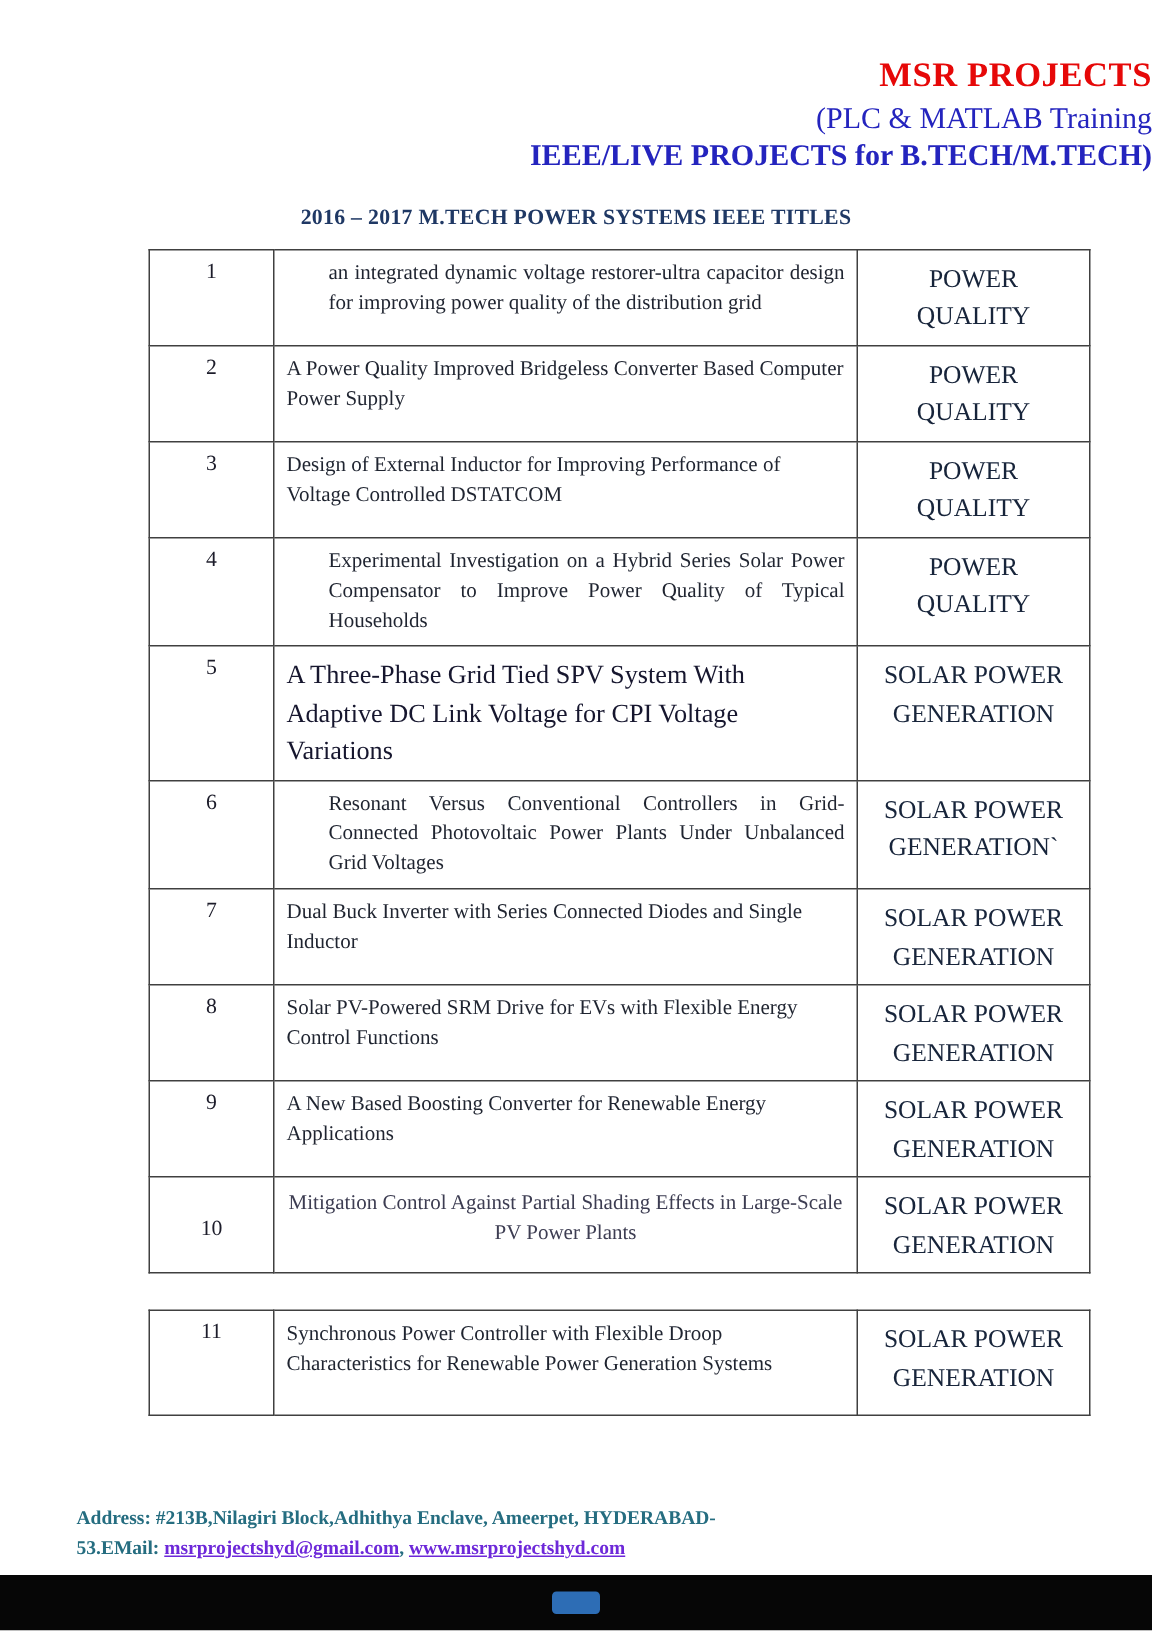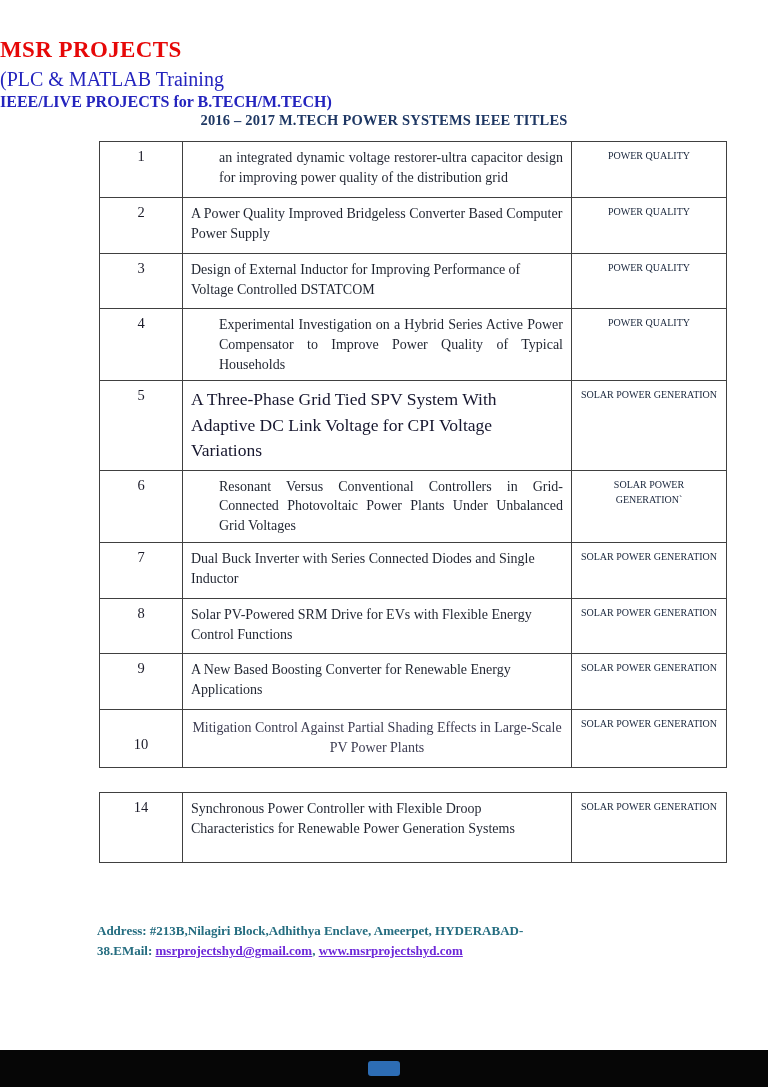--- a/index.html
+++ b/index.html
@@ -6,67 +6,67 @@
   html,body { width:768px; height:1087px; }
   body {
     background:#ffffff;
     font-family:"Liberation Serif", serif;
     position:relative;
     overflow:hidden;
   }
   .page { position:absolute; inset:0; background:#ffffff; }
 
   
-  .header { text-align:left; padding-top:36px; line-height:1.25; }
+  .header { text-align:right; padding-top:36px; line-height:1.25; }
   .main-title { color:#e60808; font-size:23px; font-weight:bold; letter-spacing:.4px; }
   .sub-line1 { color:#2424be; font-size:20px; font-weight:normal; margin-top:2px; }
-  .sub-line2 { color:#2424be; font-size:16px; font-weight:bold; }
+  .sub-line2 { color:#2424be; font-size:20px; font-weight:bold; }
   .list-title {
     text-align:center; color:#1f3864; font-weight:bold;
-    font-size:14.5px; margin-top:0; letter-spacing:.2px;
+    font-size:14.5px; margin-top:20px; letter-spacing:.2px;
   }
 
   
   table.titles {
     border-collapse:collapse;
     margin-left:99px;
     width:627px;
     table-layout:fixed;
   }
   table.titles.first { margin-top:12px; }
   table.titles.second { margin-top:24px; }
   table.titles td {
     border:1px solid #404040;
     vertical-align:top;
     padding:6px 8px;
   }
   td.num-cell { width:83px; text-align:center; font-size:14.5px; color:#1c1c2a; }
   td.title-cell { width:389px; font-size:14px; line-height:1.42; color:#1f2430; }
-  td.cat-cell { width:155px; text-align:center; font-size:10px; color:#17243a; padding-top:7px; line-height:1.5; }
+  td.cat-cell { width:155px; text-align:center; font-size:17px; color:#17243a; padding-top:7px; line-height:1.5; }
 
   tr.r0 td { height:56px; }
   tr.r1 td { height:56px; }
   tr.r2 td { height:55px; }
   tr.r3 td { height:68px; }
   tr.r4 td { height:80px; }
   tr.r5 td { height:72px; }
   tr.r6 td { height:56px; }
   tr.r7 td { height:55px; }
   tr.r8 td { height:56px; }
   tr.r9 td { height:58px; }
   tr.r10 td { height:70px; }
 
   tr.justify td.title-cell { text-align:justify;padding-left:36px; }
   tr.big td.title-cell { font-size:17.5px; line-height:1.45; color:#16162e; }
   tr.gray td.title-cell { color:#3d3d52; padding-top:8px;text-align:center; }
   tr.gray td.num-cell { padding-top:26px; }
 
   
   .footer {
-    margin-left:97px;
+    margin-left:51px;
     margin-top:58px;
     width:600px;
     color:#256d80;
     font-weight:bold;
     font-size:13px;
     line-height:1.55;
   }
   .footer a, .footer .link {
     color:#6d28d9;
     text-decoration:underline;
@@ -111,21 +111,21 @@
         <td class="title-cell">A Power Quality Improved Bridgeless Converter Based Computer Power Supply</td>
         <td class="cat-cell">POWER QUALITY</td>
       </tr>
       <tr class="r2">
         <td class="num-cell">3</td>
         <td class="title-cell">Design of External Inductor for Improving Performance of Voltage Controlled DSTATCOM</td>
         <td class="cat-cell">POWER QUALITY</td>
       </tr>
       <tr class="r3 justify">
         <td class="num-cell">4</td>
-        <td class="title-cell">Experimental Investigation on a Hybrid Series Active Power Compensator to Improve Power Quality of Typical Households</td>
+        <td class="title-cell">Experimental Investigation on a Hybrid Series Solar Power Compensator to Improve Power Quality of Typical Households</td>
         <td class="cat-cell">POWER QUALITY</td>
       </tr>
       <tr class="r4 big">
         <td class="num-cell">5</td>
         <td class="title-cell">A Three-Phase Grid Tied SPV System With Adaptive DC Link Voltage for CPI Voltage Variations</td>
         <td class="cat-cell">SOLAR POWER GENERATION</td>
       </tr>
       <tr class="r5 justify">
         <td class="num-cell">6</td>
         <td class="title-cell">Resonant Versus Conventional Controllers in Grid-Connected Photovoltaic Power Plants Under Unbalanced Grid Voltages</td>
@@ -150,33 +150,33 @@
         <td class="num-cell">10</td>
         <td class="title-cell">Mitigation Control Against Partial Shading Effects in Large-Scale PV Power Plants</td>
         <td class="cat-cell">SOLAR POWER GENERATION</td>
       </tr>
     </tbody>
   </table>
 
   <table class="titles second">
     <tbody>
       <tr class="r10">
-        <td class="num-cell">14</td>
+        <td class="num-cell">11</td>
         <td class="title-cell">Synchronous Power Controller with Flexible Droop Characteristics for Renewable Power Generation Systems</td>
         <td class="cat-cell">SOLAR POWER GENERATION</td>
       </tr>
     </tbody>
   </table>
 
   <div class="footer">
     <div>
       <span>Address: #213B,Nilagiri Block,Adhithya Enclave, Ameerpet, HYDERABAD-</span>
     </div>
     <div>
-      <span>38.EMail: </span><span class="link">msrprojectshyd@gmail.com</span><span>,  </span> <span class="link">www.msrprojectshyd.com</span>
+      <span>53.EMail: </span><span class="link">msrprojectshyd@gmail.com</span><span>,  </span> <span class="link">www.msrprojectshyd.com</span>
     </div>
   </div>
 
   <div class="bottom-bar">
     <div class="bar-button"></div>
   </div>
 
 </div>
 
 </body></html>

